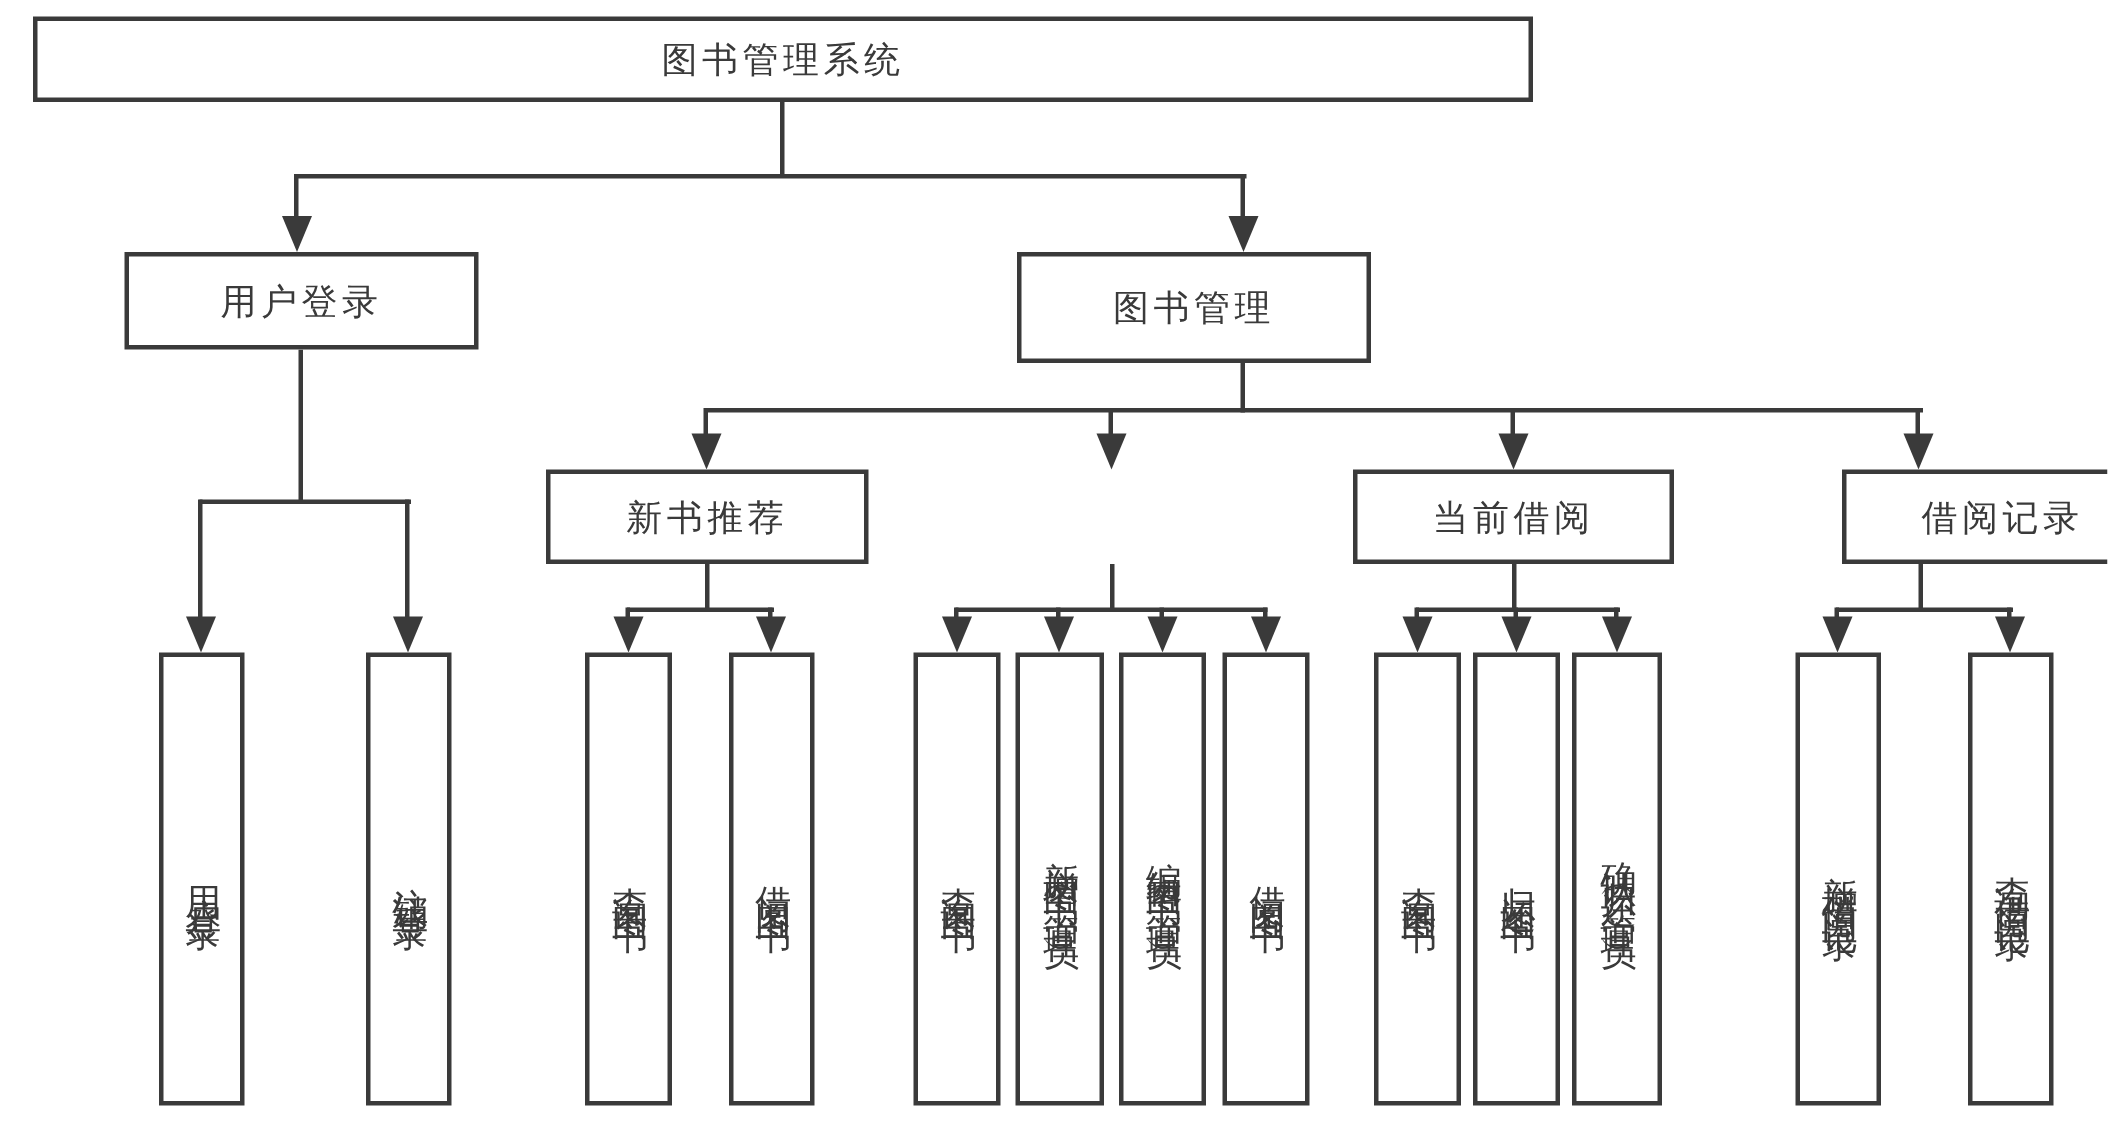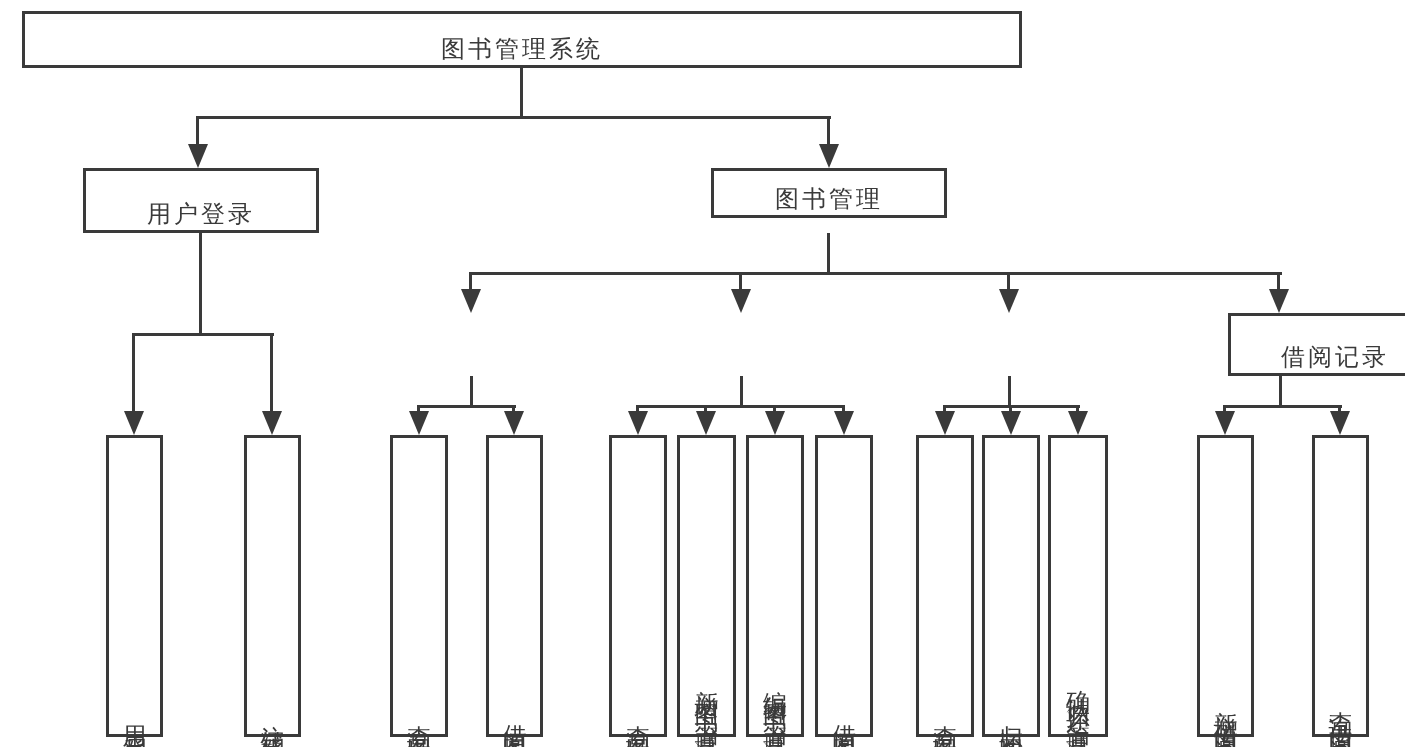--- a/index.html
+++ b/index.html
@@ -13,21 +13,21 @@
     width:1405px;height:747px;
     background:var(--bg);
     font-family:"Liberation Sans","DejaVu Sans",sans-serif;
     overflow:hidden;
   }
   .node{
     position:absolute;
     box-sizing:border-box;
     background:#fff;
     border:3px solid var(--line);
-    display:flex;align-items:flex-end;justify-content:center;
+    display:flex;align-items:center;justify-content:center;
     color:var(--text);
     font-size:24px;
     letter-spacing:3px;
     white-space:nowrap;
     z-index:2;
   }
   .leaf span{
     writing-mode:vertical-rl;
     letter-spacing:7px;
     line-height:1;
@@ -65,36 +65,42 @@
   </div>
 
   <div class="vline" style="left:520px;top:68px;height:50px;"></div>
   <div class="hline" style="left:197px;top:116px;width:634px;"></div>
   <div class="arrow" style="left:188px;top:116px;height:52px;"></div>
   <div class="arrow" style="left:819px;top:116px;height:52px;"></div>
 
   <div class="node" style="left:83px;top:168px;width:236px;height:65px;">
     <span>用户登录</span>
   </div>
-  <div class="node" style="left:711px;top:168px;width:236px;height:50px;">
+  <div class="node" style="left:678px;top:168px;width:236px;height:74px;">
     <span>图书管理</span>
   </div>
 
   <div class="vline" style="left:199px;top:233px;height:103px;"></div>
   <div class="hline" style="left:133px;top:333px;width:141px;"></div>
   <div class="arrow" style="left:124px;top:333px;height:102px;"></div>
   <div class="arrow" style="left:262px;top:333px;height:102px;"></div>
 
   <div class="vline" style="left:827px;top:233px;height:42px;"></div>
   <div class="hline" style="left:470px;top:272px;width:812px;"></div>
   <div class="arrow" style="left:461px;top:272px;height:41px;"></div>
   <div class="arrow" style="left:731px;top:272px;height:41px;"></div>
   <div class="arrow" style="left:999px;top:272px;height:41px;"></div>
   <div class="arrow" style="left:1269px;top:272px;height:41px;"></div>
 
+  <div class="node" style="left:364px;top:313px;width:215px;height:63px;">
+    <span>新书推荐</span>
+  </div>
+  <div class="node" style="left:902px;top:313px;width:214px;height:63px;">
+    <span>当前借阅</span>
+  </div>
   <div class="node" style="left:1228px;top:313px;width:214px;height:63px;">
     <span>借阅记录</span>
   </div>
 
   <div class="vline" style="left:470px;top:376px;height:32px;"></div>
   <div class="hline" style="left:418px;top:405px;width:98px;"></div>
   <div class="arrow" style="left:409px;top:405px;height:30px;"></div>
   <div class="arrow" style="left:504px;top:405px;height:30px;"></div>
 
   <div class="vline" style="left:740px;top:376px;height:32px;"></div>

